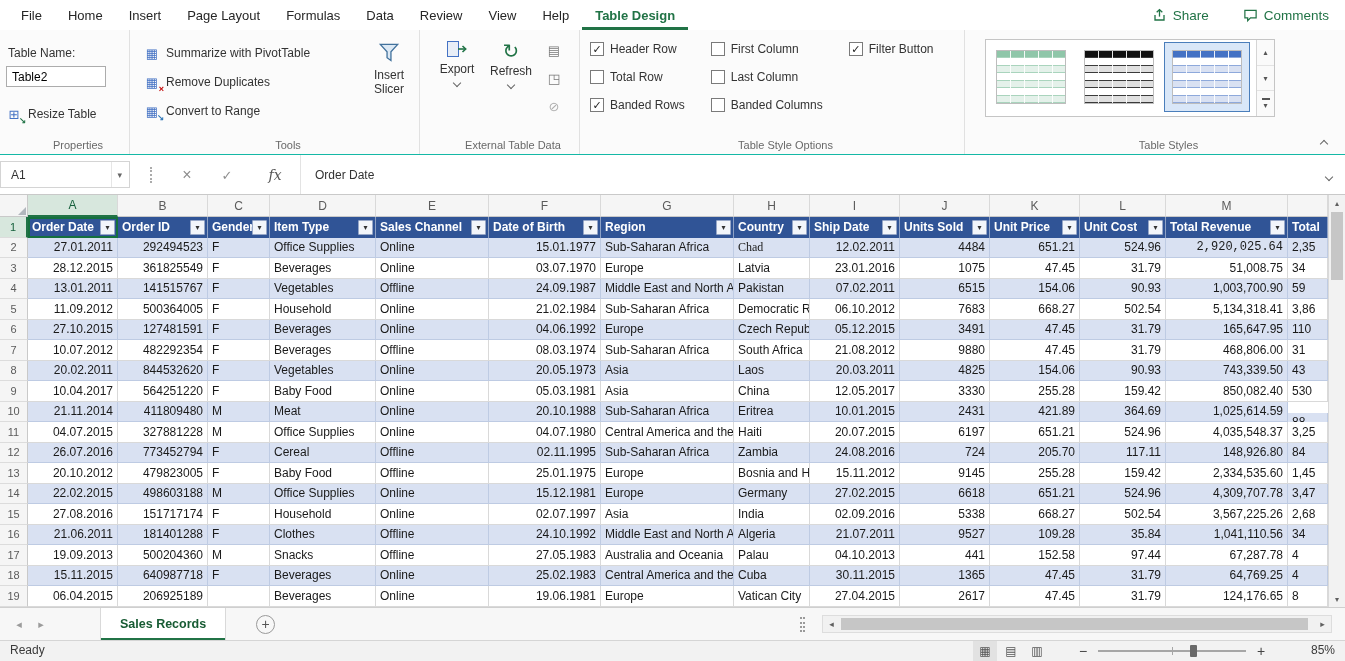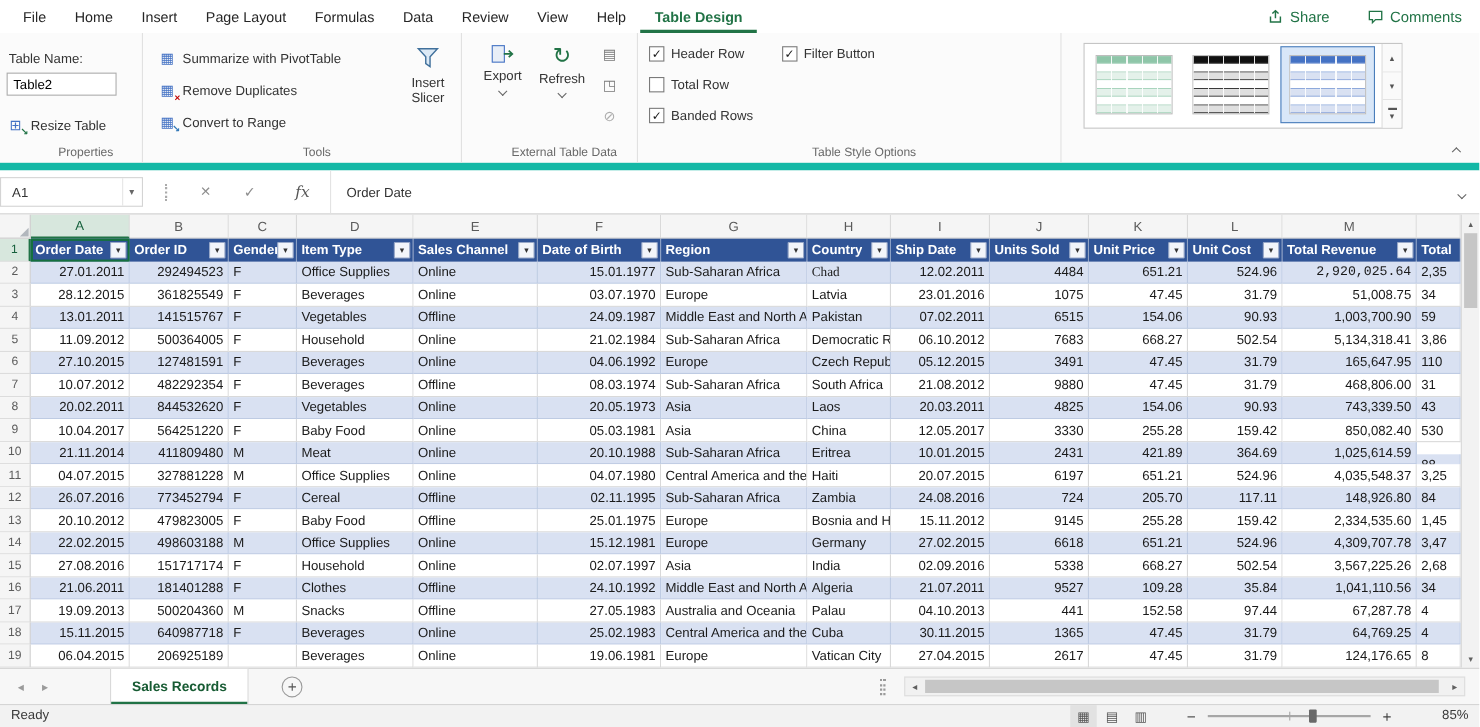--- a/index.html
+++ b/index.html
@@ -13,21 +13,21 @@
             font-size: 13px; color: #262626; }
   .tabs { display: flex; padding-left: 8px; }
   .rtab { padding: 0 13px; display: flex; align-items: center; white-space: nowrap; }
   .rtab.active { color: var(--green); font-weight: 700; box-shadow: inset 0 -3px 0 var(--green); }
   .tab-actions { position: absolute; right: 16px; top: 0; height: 30px; display: flex; gap: 34px;
                  align-items: center; color: var(--green); font-size: 13.5px; }
   .green-btn { display: flex; align-items: center; gap: 6px; }
 
   
   .ribbon { height: 125px; position: relative; display: flex; background: #FBFBFB;
-            border-bottom: 7px solid #14b8a6; font-size: 12px; color: #333; }
+            border-bottom: 1px solid #14b8a6; font-size: 12px; color: #333; }
   .rgroup { position: relative; height: 100%; border-right: 1px solid #E1E1E1; flex: none; }
   .rgroup-label { position: absolute; bottom: 3px; left: 0; right: 0; text-align: center;
                   font-size: 11px; color: #696969; white-space: nowrap; margin-left: 27px; }
   .g-props { width: 130px; } .g-tools { width: 290px; } .g-ext { width: 160px; }
   .g-opts { width: 385px; } .g-styles { width: 380px; border-right: none; }
 
   .tn-label { position: absolute; top: 16px; left: 8px; }
   .tn-input { position: absolute; top: 36px; left: 6px; width: 100px; height: 21px;
               border: 1px solid #ACACAC; font: 12px "Liberation Sans", sans-serif; padding: 0 5px; background: #fff; }
   .small-btn { position: absolute; display: flex; align-items: center; gap: 6px; white-space: nowrap; }
@@ -275,20 +275,34 @@
               <span class="cb"></span>
               <span class="opt-label">Total Row</span>
             </div>
             <div class="opt">
               <span class="cb on">✓</span>
               <span class="opt-label">Banded Rows</span>
             </div>
           </div>
           <div class="opt-col">
             <div class="opt">
+              <span class="cb"></span>
+              <span class="opt-label">First Column</span>
+            </div>
+            <div class="opt">
+              <span class="cb"></span>
+              <span class="opt-label">Last Column</span>
+            </div>
+            <div class="opt">
+              <span class="cb"></span>
+              <span class="opt-label">Banded Columns</span>
+            </div>
+          </div>
+          <div class="opt-col">
+            <div class="opt">
               <span class="cb on">✓</span>
               <span class="opt-label">Filter Button</span>
             </div>
           </div>
         </div>
       <div class="rgroup-label">Table Style Options</div>
     </div>
 
     <div class="rgroup g-styles">
       <div class="gallery-frame">
@@ -329,20 +343,21 @@
                 <div class="mini-cols"></div>
               </div>
             </div>
           </div>
         <div class="gal-scroll">
           <div class="gal-btn">▴</div>
           <div class="gal-btn">▾</div>
           <div class="gal-btn"><span class="more-bar"></span>▾</div>
         </div>
       </div>
+      <div class="rgroup-label">Table Styles</div>
     </div>
 
     <div class="collapse-ribbon">
         <span class="chev up"></span>
       </div>
   </div>
 
   <div class="fbar">
     <div class="name-box">
       <span>A1</span>

